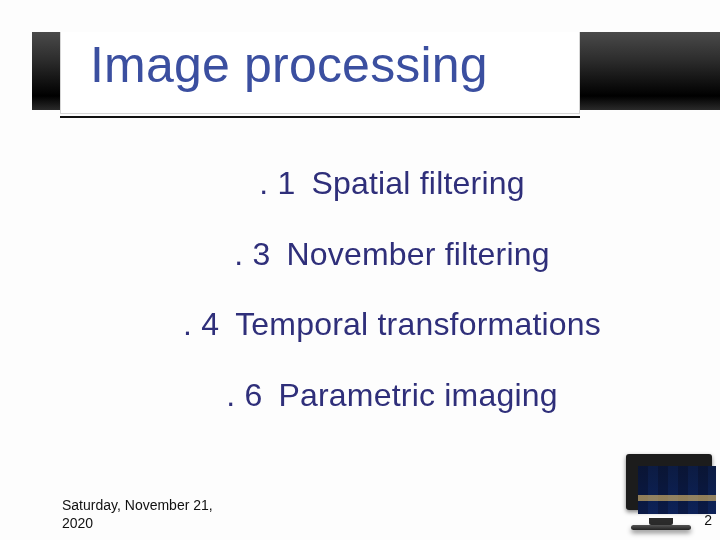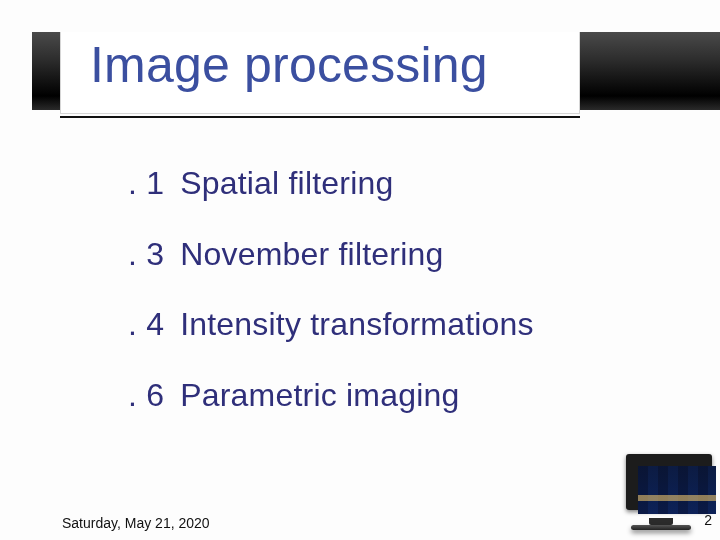--- a/index.html
+++ b/index.html
@@ -61,20 +61,21 @@
     left: 80px;
     width: 560px;
     z-index: 2;
   }
   .item {
     color: #2f2f7a;
     font-size: 32px;
     line-height: 1.46;
     font-weight: 400;
     letter-spacing: 0.2px;
+    text-align: center;
   }
   .item .num { display: inline-block; }
 
   .footer-date {
     position: absolute;
     left: 30px;
     bottom: 24px;
     width: 160px;
     font-size: 14px;
     color: #111;
@@ -152,28 +153,28 @@
   <div class="title">Image processing</div>
 
   <div class="list">
     <div class="item">
       <span class="num">. 1</span><span>Spatial filtering</span>
     </div>
     <div class="item">
       <span class="num">. 3</span><span>November filtering</span>
     </div>
     <div class="item">
-      <span class="num">. 4</span><span>Intensity transformations</span>
+      <span class="num">. 4</span><span>Temporal transformations</span>
     </div>
     <div class="item">
       <span class="num">. 6</span><span>Parametric imaging</span>
     </div>
   </div>
 
-  <div class="footer-date">Saturday, May 21, 2020</div>
+  <div class="footer-date">Saturday, November 21, 2020</div>
   <div class="footer-pagenum">2</div>
 
   <div class="monitor">
     <div class="bezel">
       <div class="screen"></div>
     </div>
     <div class="stand"></div>
     <div class="base"></div>
   </div>
 

